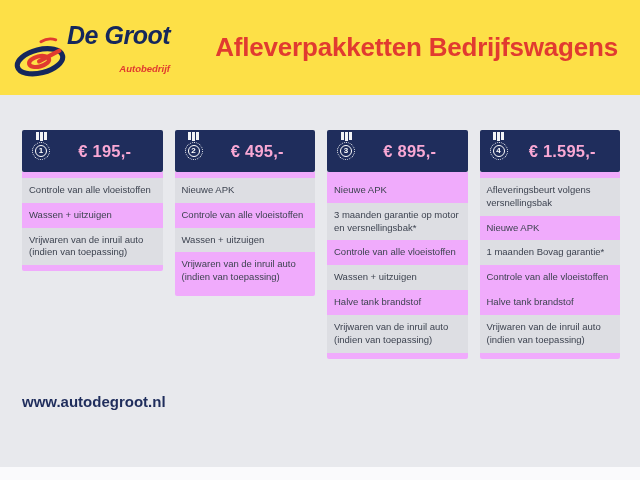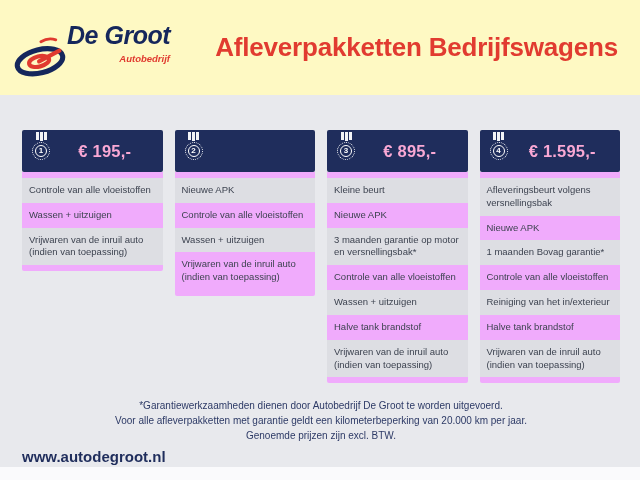--- a/index.html
+++ b/index.html
@@ -3,33 +3,33 @@
 <meta charset="utf-8">
 <style>
   html,body { margin:0; padding:0; background:#c9cace; }
   .page {
     width:640px; height:480px; position:relative; overflow:hidden;
     background:#e8e9ed; font-family:"Liberation Sans", sans-serif;
     margin:0 auto;
   }
   
   .topbar {
-    height:95px; background:#fef9c3; display:flex; align-items:center;
+    height:95px; background:#fde047; display:flex; align-items:center;
     padding:0 18px 0 14px; box-sizing:border-box;
   }
   .logo { position:relative; width:160px; height:64px; flex:0 0 auto; }
   .logo svg { position:absolute; left:0; bottom:1px; }
   .logo-text { position:absolute; left:38px; top:7px; text-align:right; width:118px; }
   .logo-name {
     font-size:25px; font-weight:bold; font-style:italic;
     color:#15275c; letter-spacing:-0.5px; line-height:1;
   }
   .logo-sub {
     font-size:9.5px; font-weight:bold; font-style:italic;
-    color:#e03a2f; margin-top:5px;
+    color:#e03a2f; margin-top:15px;
   }
   .title {
     flex:1; text-align:right; margin:4px; font-weight:700;
     font-size:26px; color:#e13b30; letter-spacing:-0.2px;
   }
   
   .content { padding:35px 20px 0 22px; box-sizing:border-box; }
   .columns { display:flex; gap:12px; align-items:flex-start; min-height:258px; }
   .package { flex:1; min-width:0; }
   .pkg-header {
@@ -132,20 +132,21 @@
           <span class="medal">
             <span class="ribbon">
                 <i></i>
                 <i></i>
                 <i></i>
               </span>
             <span class="coin">
               <span class="coin-inner">2</span>
             </span>
           </span>
+          <span class="price">€ 495,-</span>
         </div>
         <ul class="pkg-items">
           <li class="g">Nieuwe APK</li>
           <li>Controle van alle vloeistoffen</li>
           <li class="g">Wassen + uitzuigen</li>
           <li>Vrijwaren van de inruil auto (indien van toepassing)</li>
         </ul>
       </section>
 
       <section class="package">
@@ -156,21 +157,20 @@
                 <i></i>
                 <i></i>
               </span>
             <span class="coin">
               <span class="coin-inner">3</span>
             </span>
           </span>
           <span class="price">€ 895,-</span>
         </div>
         <ul class="pkg-items">
-          <li class="g">Kleine beurt</li>
           <li>Nieuwe APK</li>
           <li class="g">3 maanden garantie op motor en versnellingsbak*</li>
           <li>Controle van alle vloeistoffen</li>
           <li class="g">Wassen + uitzuigen</li>
           <li>Halve tank brandstof</li>
           <li class="g">Vrijwaren van de inruil auto (indien van toepassing)</li>
         </ul>
       </section>
 
       <section class="package">
@@ -185,31 +185,25 @@
               <span class="coin-inner">4</span>
             </span>
           </span>
           <span class="price">€ 1.595,-</span>
         </div>
         <ul class="pkg-items">
           <li class="g">Afleveringsbeurt volgens versnellingsbak</li>
           <li>Nieuwe APK</li>
           <li class="g">1 maanden Bovag garantie*</li>
           <li>Controle van alle vloeistoffen</li>
-          <li class="g">Reiniging van het in/exterieur</li>
           <li>Halve tank brandstof</li>
           <li class="g">Vrijwaren van de inruil auto (indien van toepassing)</li>
         </ul>
       </section>
 
     </div>
 
-    <div class="disclaimer">
-      <div>*Garantiewerkzaamheden dienen door Autobedrijf De Groot te worden uitgevoerd.</div>
-      <div>Voor alle afleverpakketten met garantie geldt een kilometerbeperking van 20.000 km per jaar.</div>
-      <div>Genoemde prijzen zijn excl. BTW.</div>
-    </div>
 
     <div class="website">www.autodegroot.nl</div>
   </main>
 
   <div class="bottom-strip"></div>
 </div>
 
 </body></html>

